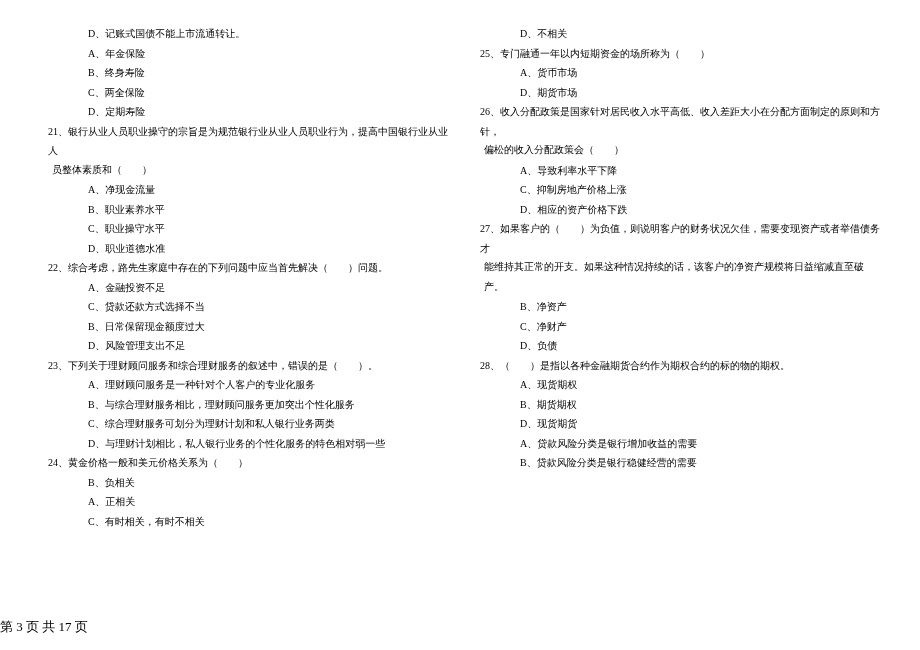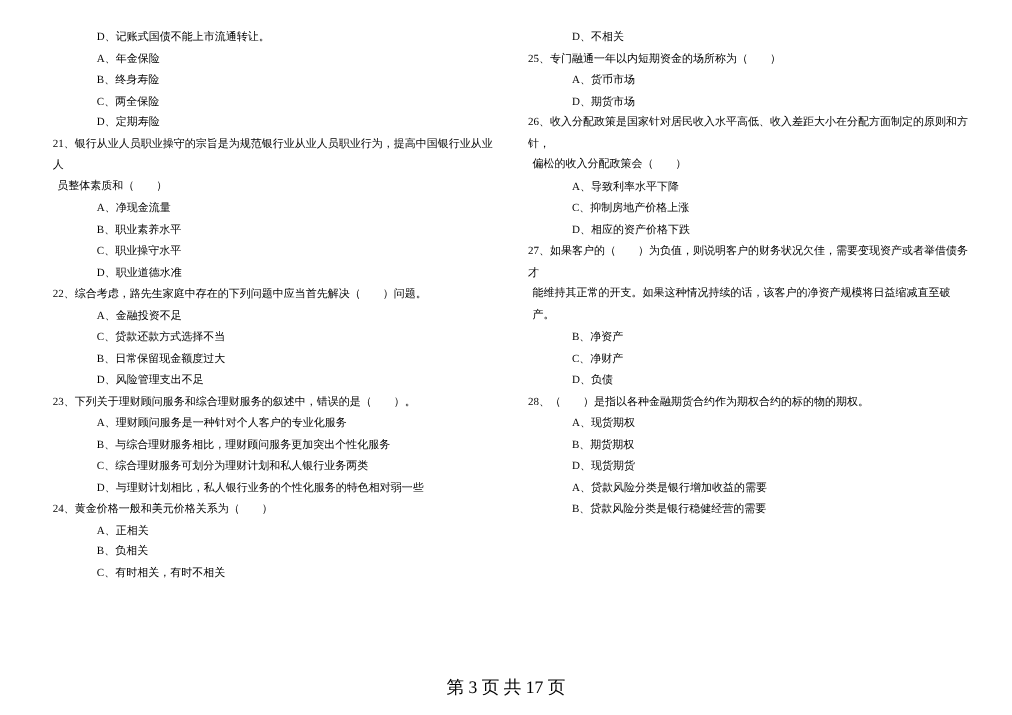--- a/index.html
+++ b/index.html
@@ -32,22 +32,22 @@
     .question-cont {
       margin-left: 12px;
       line-height: 1.95;
       font-family: Liberation Mono, monospace;
     }
     .footer {
       position: absolute;
       bottom: 14px;
       left: 0;
       right: 0;
-      text-align: center;
-      font-size: 16px;
+      text-align: left;
+      font-size: 13px;
       color: #000;
     }
   </style>
 </head>
 <body>
 
 <div class="columns">
   <div class="col">
     <div class="option">D、记账式国债不能上市流通转让。</div>
     <div class="option">A、年金保险</div>
@@ -64,22 +64,22 @@
     <div class="option">A、金融投资不足</div>
     <div class="option">C、贷款还款方式选择不当</div>
     <div class="option">B、日常保留现金额度过大</div>
     <div class="option">D、风险管理支出不足</div>
     <div class="question">23、下列关于理财顾问服务和综合理财服务的叙述中，错误的是（　　）。</div>
     <div class="option">A、理财顾问服务是一种针对个人客户的专业化服务</div>
     <div class="option">B、与综合理财服务相比，理财顾问服务更加突出个性化服务</div>
     <div class="option">C、综合理财服务可划分为理财计划和私人银行业务两类</div>
     <div class="option">D、与理财计划相比，私人银行业务的个性化服务的特色相对弱一些</div>
     <div class="question">24、黄金价格一般和美元价格关系为（　　）</div>
+    <div class="option">B、负相关</div>
     <div class="option">A、正相关</div>
-    <div class="option">B、负相关</div>
     <div class="option">C、有时相关，有时不相关</div>
   </div>
 
   <div class="col">
     <div class="option">D、不相关</div>
     <div class="question">25、专门融通一年以内短期资金的场所称为（　　）</div>
     <div class="option">A、货币市场</div>
     <div class="option">D、期货市场</div>
     <div class="question">26、收入分配政策是国家针对居民收入水平高低、收入差距大小在分配方面制定的原则和方针，</div>
     <div class="question-cont">偏松的收入分配政策会（　　）</div>

